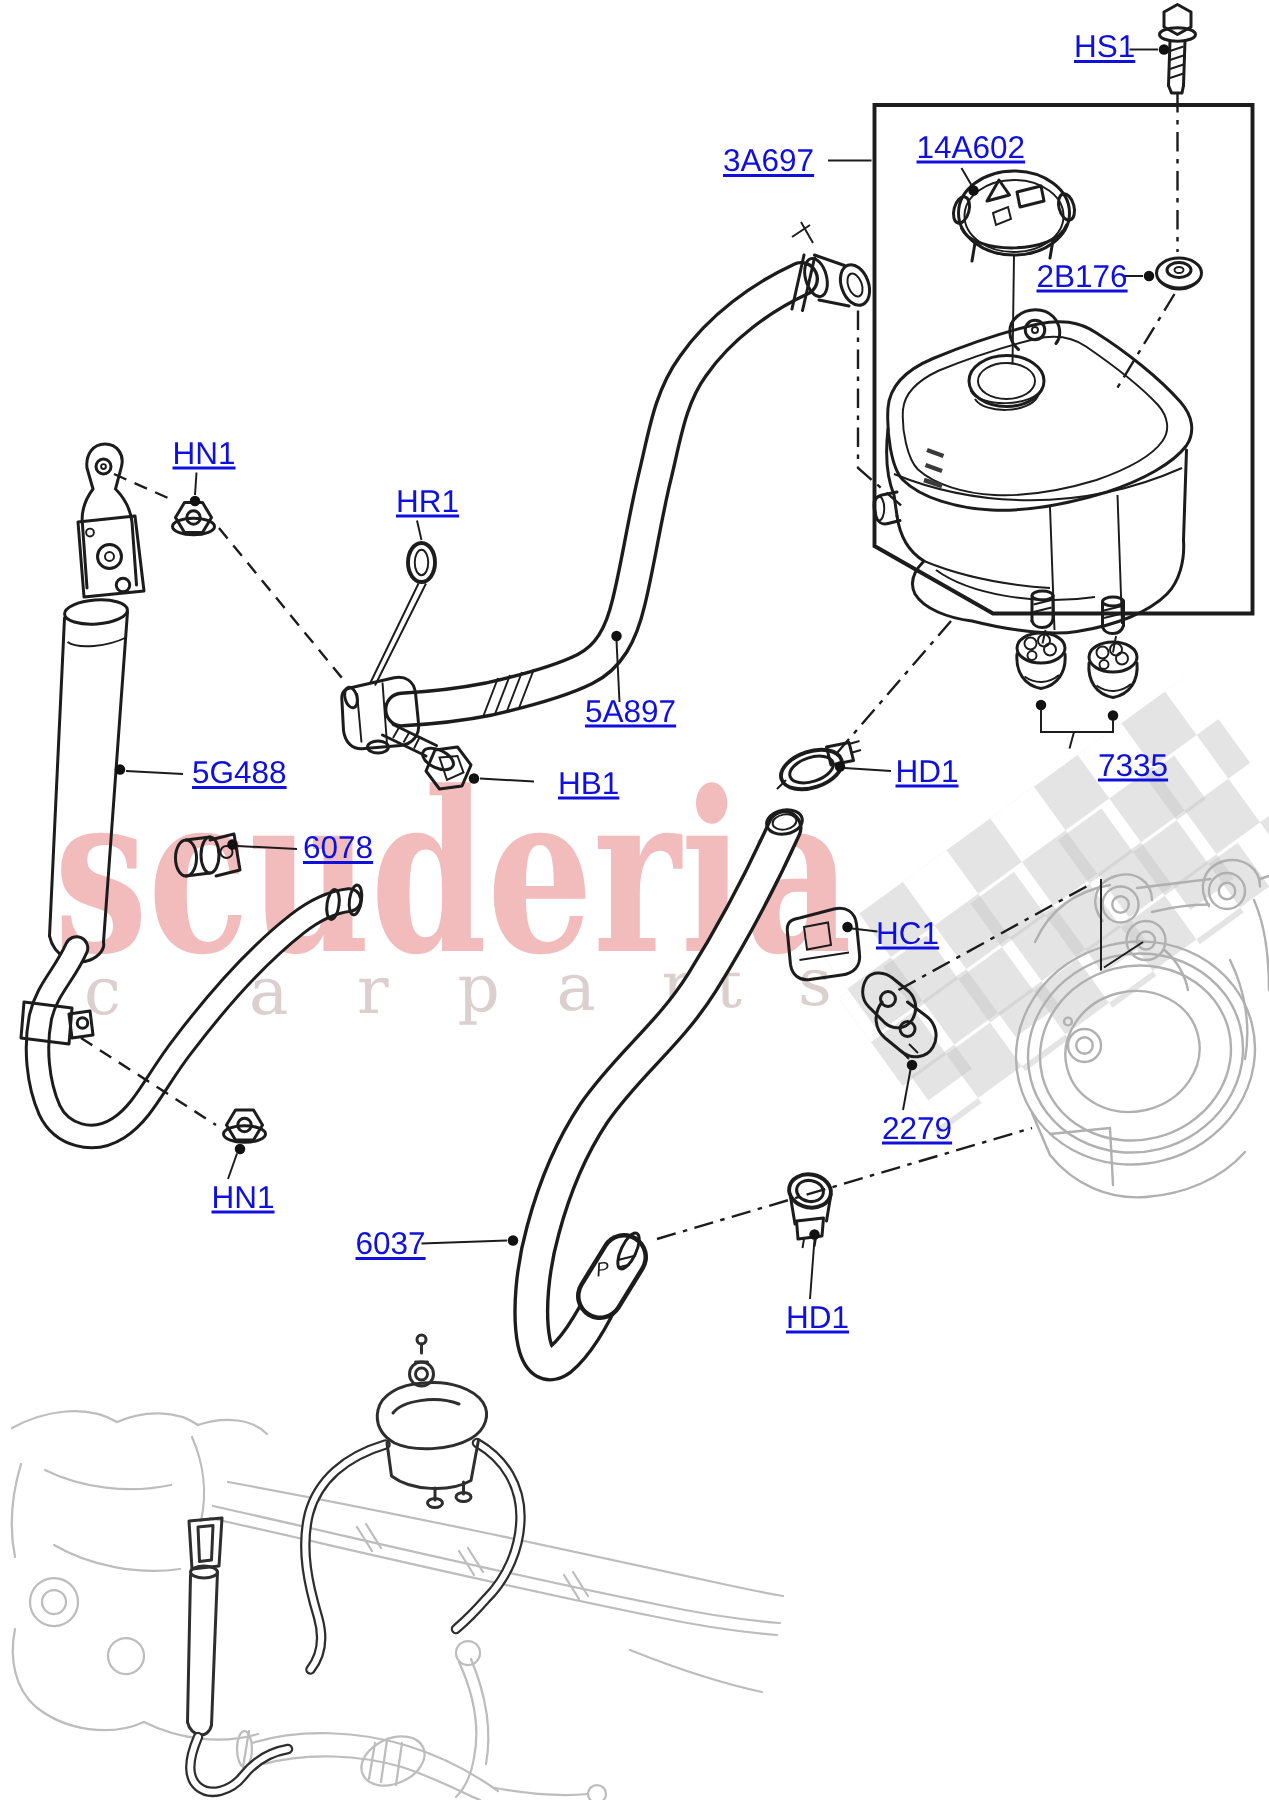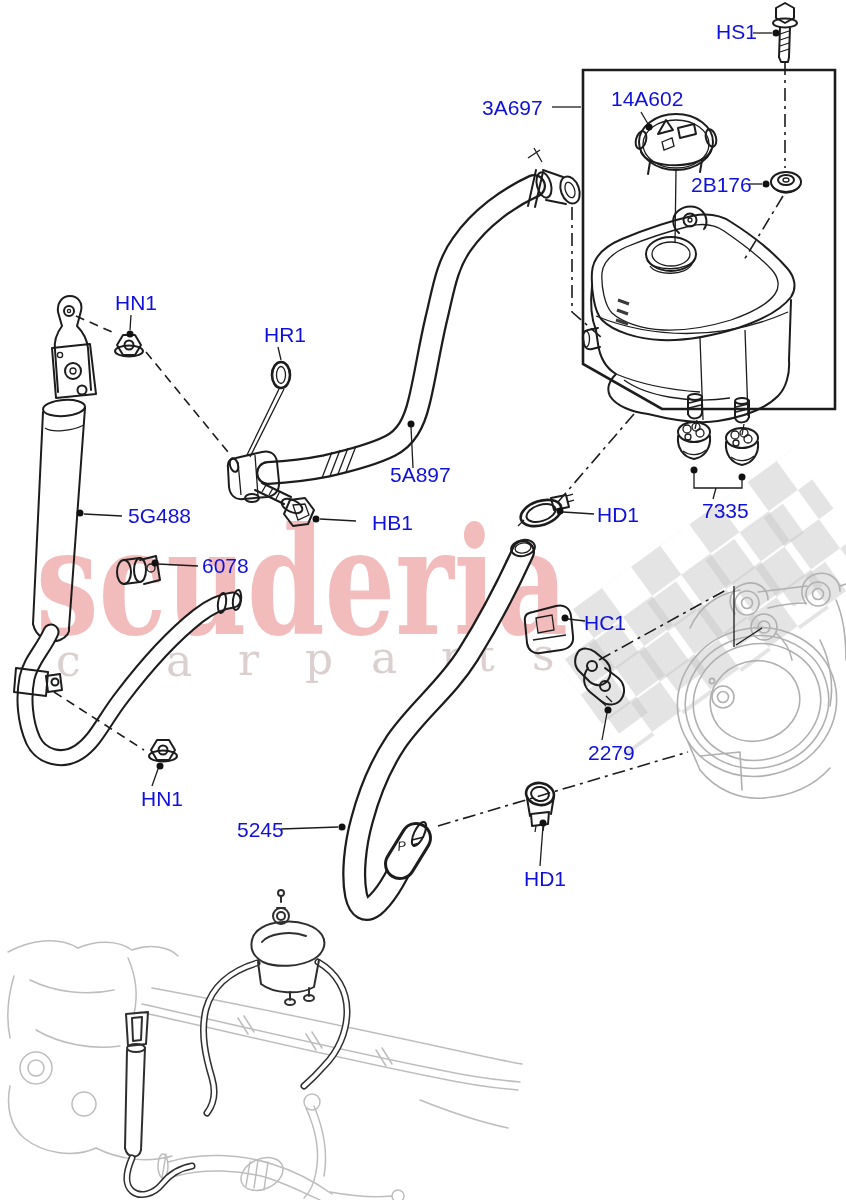--- a/index.html
+++ b/index.html
@@ -6,21 +6,21 @@
   #stage{position:relative;width:846px;height:1200px;background:#ffffff;overflow:hidden;
          font-family:"Liberation Sans", sans-serif;}
   
   .flag{position:absolute;opacity:.45;
         background-image:conic-gradient(#c4c4c4 25%, transparent 0 50%, #c4c4c4 0 75%, transparent 0);
         background-size:72px 72px;}
   #flag1{left:552px;top:528px;width:306px;height:128px;transform:rotate(-36deg);}
   #flag2{left:566px;top:574px;width:276px;height:112px;transform:rotate(-36deg);}
   #artsvg{position:absolute;left:0;top:0;z-index:2;}
   .lbl{position:absolute;z-index:3;color:#1010dd;font-size:21px;line-height:1.0;
-       white-space:nowrap;cursor:pointer;}
+       white-space:nowrap;cursor:pointer;text-decoration:underline;}
   
   .k{fill:none;stroke:#1c1c1c;stroke-width:2;stroke-linecap:round;stroke-linejoin:round;}
   .k1{fill:none;stroke:#1c1c1c;stroke-width:1.3;}
   .k3{fill:none;stroke:#1c1c1c;stroke-width:2.6;}
   .dsh{fill:none;stroke:#1c1c1c;stroke-width:1.6;stroke-dasharray:9 6;}
   .ddt{fill:none;stroke:#1c1c1c;stroke-width:1.6;stroke-dasharray:13 5 3 5;}
   .dot{fill:#111;stroke:none;}
   .tubeO{fill:none;stroke:#1c1c1c;stroke-width:24;stroke-linecap:round;stroke-linejoin:round;}
   .tubeI{fill:none;stroke:#ffffff;stroke-width:19.5;stroke-linecap:round;stroke-linejoin:round;}
   .tubeO2{fill:none;stroke:#1c1c1c;stroke-width:17;stroke-linecap:round;stroke-linejoin:round;}
@@ -382,19 +382,19 @@
   <div class="lbl" style="left:482px;top:97px">3A697</div>
   <div class="lbl" style="left:611px;top:88px">14A602</div>
   <div class="lbl" style="left:691px;top:174px">2B176</div>
   <div class="lbl" style="left:115px;top:292px">HN1</div>
   <div class="lbl" style="left:264px;top:324px">HR1</div>
   <div class="lbl" style="left:390px;top:464px">5A897</div>
   <div class="lbl" style="left:372px;top:512px">HB1</div>
   <div class="lbl" style="left:128px;top:505px">5G488</div>
   <div class="lbl" style="left:202px;top:555px">6078</div>
   <div class="lbl" style="left:597px;top:504px">HD1</div>
-  <div class="lbl" style="left:702px;top:500px">7335</div>
+  <div class="lbl" style="left:732px;top:500px">7335</div>
   <div class="lbl" style="left:584px;top:612px">HC1</div>
   <div class="lbl" style="left:588px;top:742px">2279</div>
   <div class="lbl" style="left:141px;top:788px">HN1</div>
-  <div class="lbl" style="left:237px;top:819px">5245</div>
+  <div class="lbl" style="left:237px;top:819px">6037</div>
   <div class="lbl" style="left:524px;top:868px">HD1</div>
 </div>
 
 </body></html>

